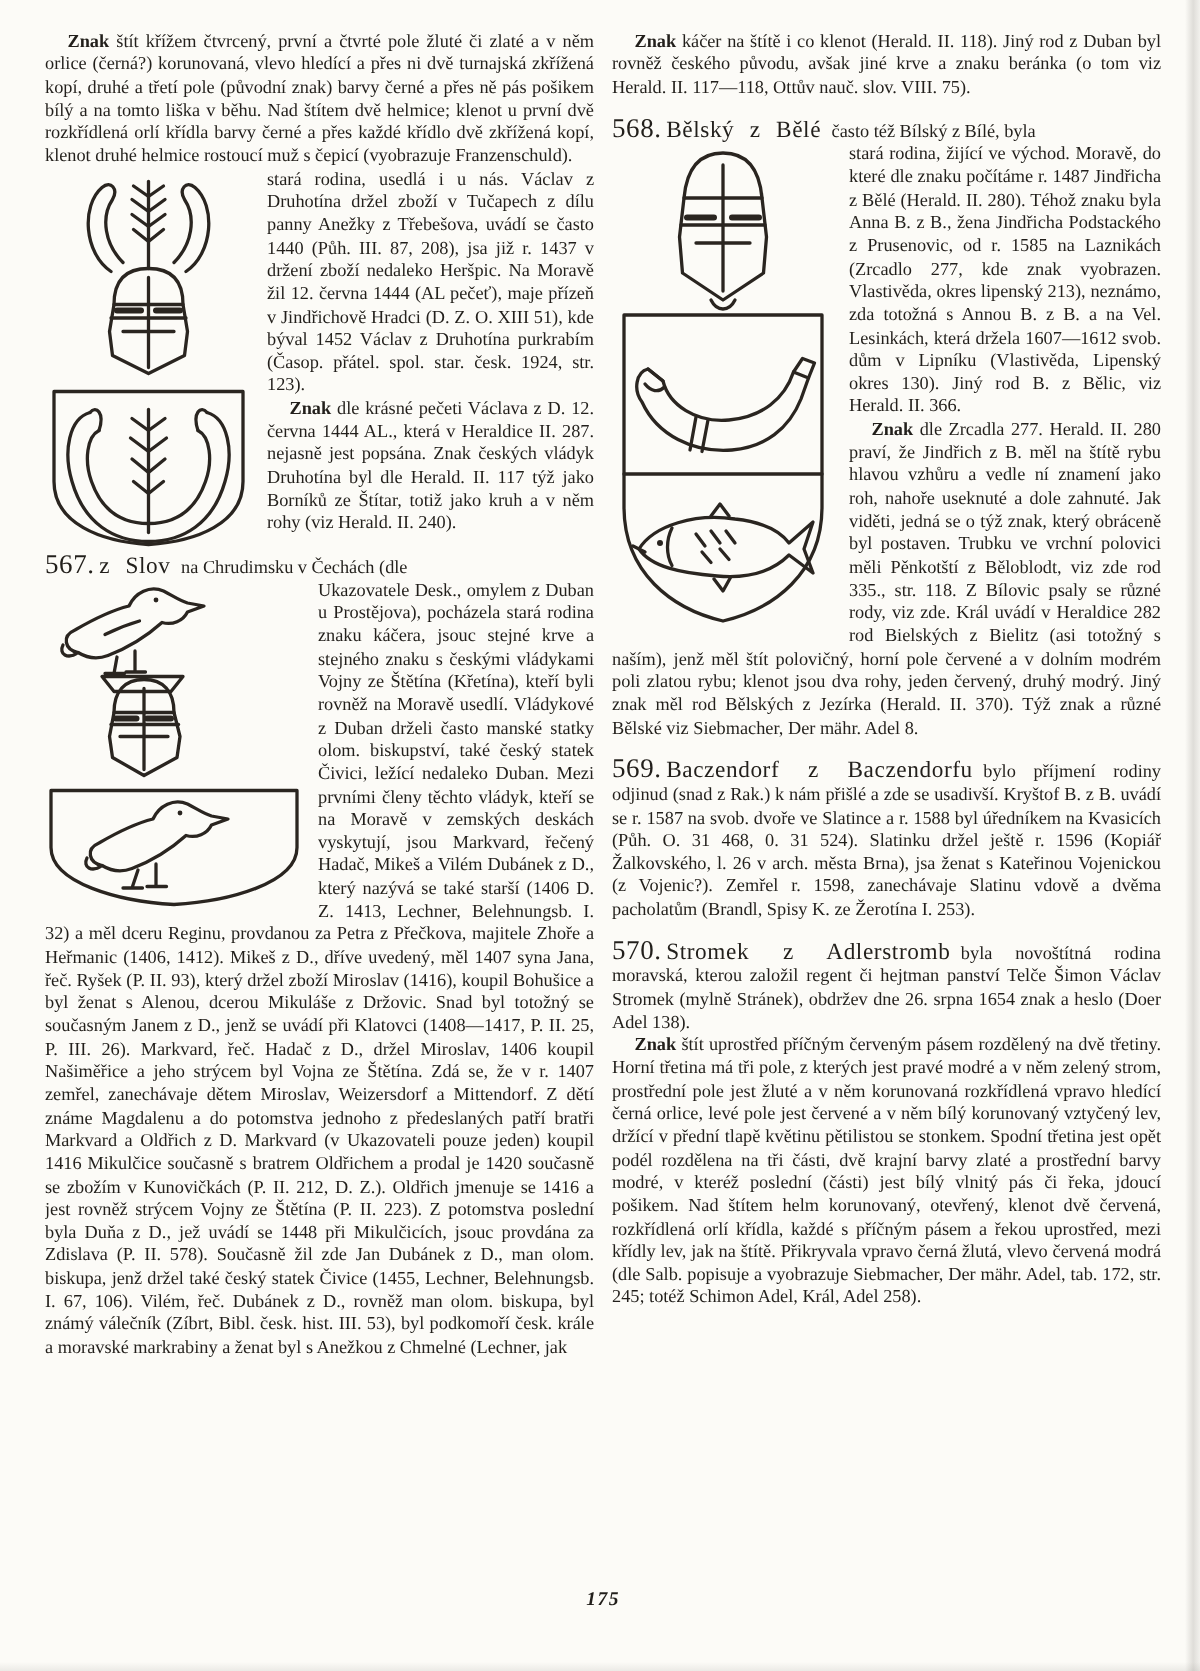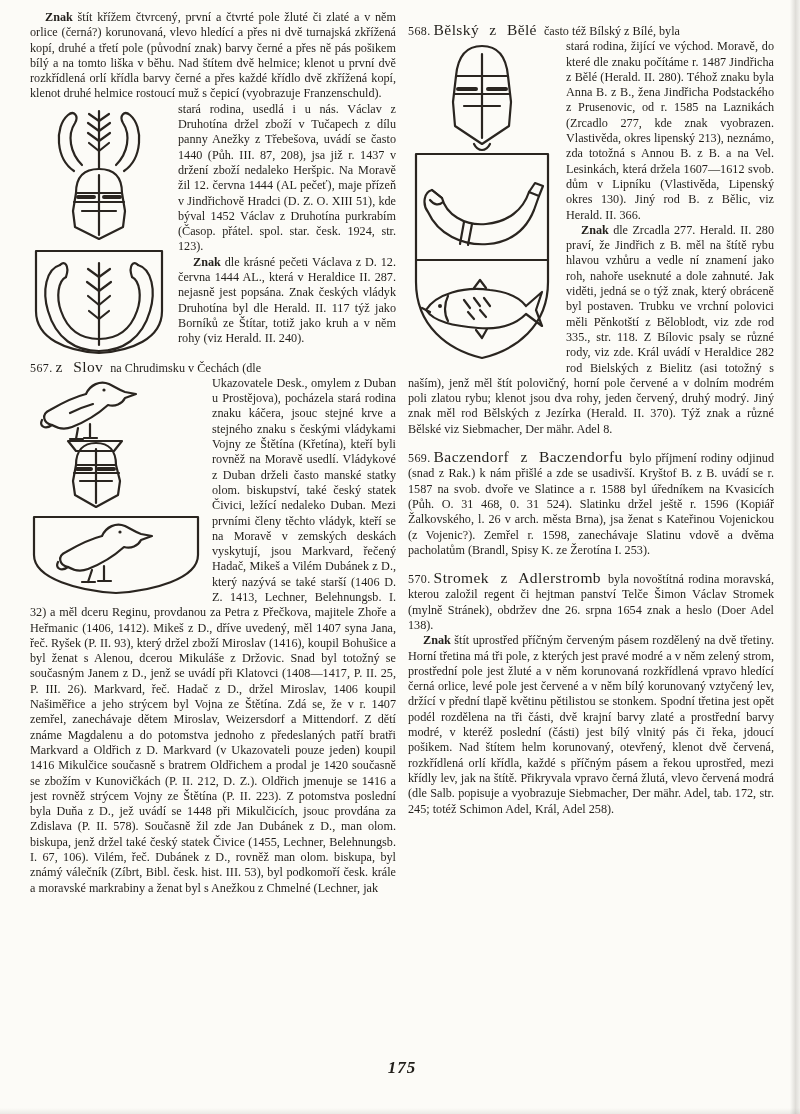--- a/index.html
+++ b/index.html
@@ -13,34 +13,35 @@
   .sheet{
     position:relative;
     width:800px;height:1114px;
     background:#fcfbf7;
     overflow:hidden;
   }
   .cols{
     display:flex;
     gap:12px;
     padding:10px 26px 0 30px;
+    margin-top:10px;
   }
   .col{
     width:366px;
     height:1042px;
     overflow:hidden;
     font-size:12.2px;
     line-height:15.3px;
     text-align:justify;
   }
   .para{margin:0;}
   .ind{text-indent:15px;}
   .lead{font-weight:bold;}
   .ehead{margin-top:12px;clear:both;}
-  .enum{font-size:12px;letter-spacing:0.4px;}
+  .enum{font-size:18px;letter-spacing:0.4px;}
   .ename{
     font-weight:normal;
     font-size:15.5px;
     letter-spacing:0.4px;
     word-spacing:6px;
     margin:0 7px 0 3px;
     white-space:nowrap;
   }
   .arms{
     float:left;
@@ -54,21 +55,21 @@
     stroke-linejoin:round;
   }
   .arms .slit{stroke-width:4;}
   .arms .dot{fill:#2a2520;stroke:none;}
   .footer{
     position:absolute;
     left:30px;top:1058px;width:744px;
     text-align:center;
     font-weight:bold;
     font-style:italic;
-    font-size:17px;
+    font-size:13px;
     letter-spacing:1px;
   }
   .scan-edge{
     position:absolute;top:0;right:0;bottom:0;width:10px;
     background:linear-gradient(to right, rgba(90,85,78,0) 0%, rgba(90,85,78,0.18) 55%, rgba(60,56,50,0.05) 100%);
   }
   .scan-edge-bottom{
     position:absolute;left:0;right:0;bottom:0;height:6px;
     background:linear-gradient(to bottom, rgba(90,85,78,0), rgba(90,85,78,0.10));
   }
@@ -140,20 +141,21 @@
             <path d="M62,191 L58,203 M74,187 L74,202 M52,203 H65 M68,202 H81"></path>
           </g>
         </svg>
         <span>Ukazovatele Desk., omylem z Duban u Prostějova), pocházela stará rodina znaku káčera, jsouc stejné krve a stejného znaku s českými vládykami Vojny ze Štětína (Křetína), kteří byli rovněž na Moravě usedlí. Vládykové z Duban drželi často manské statky olom. biskupství, také český statek Čivici, ležící nedaleko Duban. Mezi prvními členy těchto vládyk, kteří se na Moravě v zemských deskách vyskytují, jsou Markvard, řečený Hadač, Mikeš a Vilém Dubánek z D., který nazývá se také starší (1406 D. Z. 1413, Lechner, Belehnungsb. I. 32) a měl dceru Reginu, provdanou za Petra z Přečkova, majitele Zhoře a Heřmanic (1406, 1412). Mikeš z D., dříve uvedený, měl 1407 syna Jana, řeč. Ryšek (P. II. 93), který držel zboží Miroslav (1416), koupil Bohušice a byl ženat s Alenou, dcerou Mikuláše z Držovic. Snad byl totožný se současným Janem z D., jenž se uvádí při Klatovci (1408—1417, P. II. 25, P. III. 26). Markvard, řeč. Hadač z D., držel Miroslav, 1406 koupil Našiměřice a jeho strýcem byl Vojna ze Štětína. Zdá se, že v r. 1407 zemřel, zanechávaje dětem Miroslav, Weizersdorf a Mittendorf. Z dětí známe Magdalenu a do potomstva jednoho z předeslaných patří bratři Markvard a Oldřich z D. Markvard (v Ukazovateli pouze jeden) koupil 1416 Mikulčice současně s bratrem Oldřichem a prodal je 1420 současně se zbožím v Kunovičkách (P. II. 212, D. Z.). Oldřich jmenuje se 1416 a jest rovněž strýcem Vojny ze Štětína (P. II. 223). Z potomstva poslední byla Duňa z D., jež uvádí se 1448 při Mikulčicích, jsouc provdána za Zdislava (P. II. 578). Současně žil zde Jan Dubánek z D., man olom. biskupa, jenž držel také český statek Čivice (1455, Lechner, Belehnungsb. I. 67, 106). Vilém, řeč. Dubánek z D., rovněž man olom. biskupa, byl známý válečník (Zíbrt, Bibl. česk. hist. III. 53), byl podkomoří česk. krále a moravské markrabiny a ženat byl s Anežkou z Chmelné (Lechner, jak</span>
       </p>
     </div>
 
     <div class="col">
 
 
+      <p class="para ind"><b class="lead">Znak</b><span> káčer na štítě i co klenot (Herald. II. 118). Jiný rod z Duban byl rovněž českého původu, avšak jiné krve a znaku beránka (o tom viz Herald. II. 117—118, Ottův nauč. slov. VIII. 75).</span></p>
 
       <p class="para ehead"><span class="enum">568.</span><span class="ename">Bělský z Bělé</span><span>často též Bílský z Bílé, byla</span></p>
 
       <p class="para">
         <svg class="arms" width="148" height="322" viewBox="0 0 148 322">
           <g>
             <path d="M48,34 C50,12 60,4 74,4 C88,4 98,12 100,34"></path>
             <path d="M48,34 L45,60 L47,84 L74,102 L101,84 L103,60 L100,34 Z"></path>
             <path d="M46,52 H102"></path>
             <path class="slit" d="M50,47 H68 M80,47 H98"></path>

